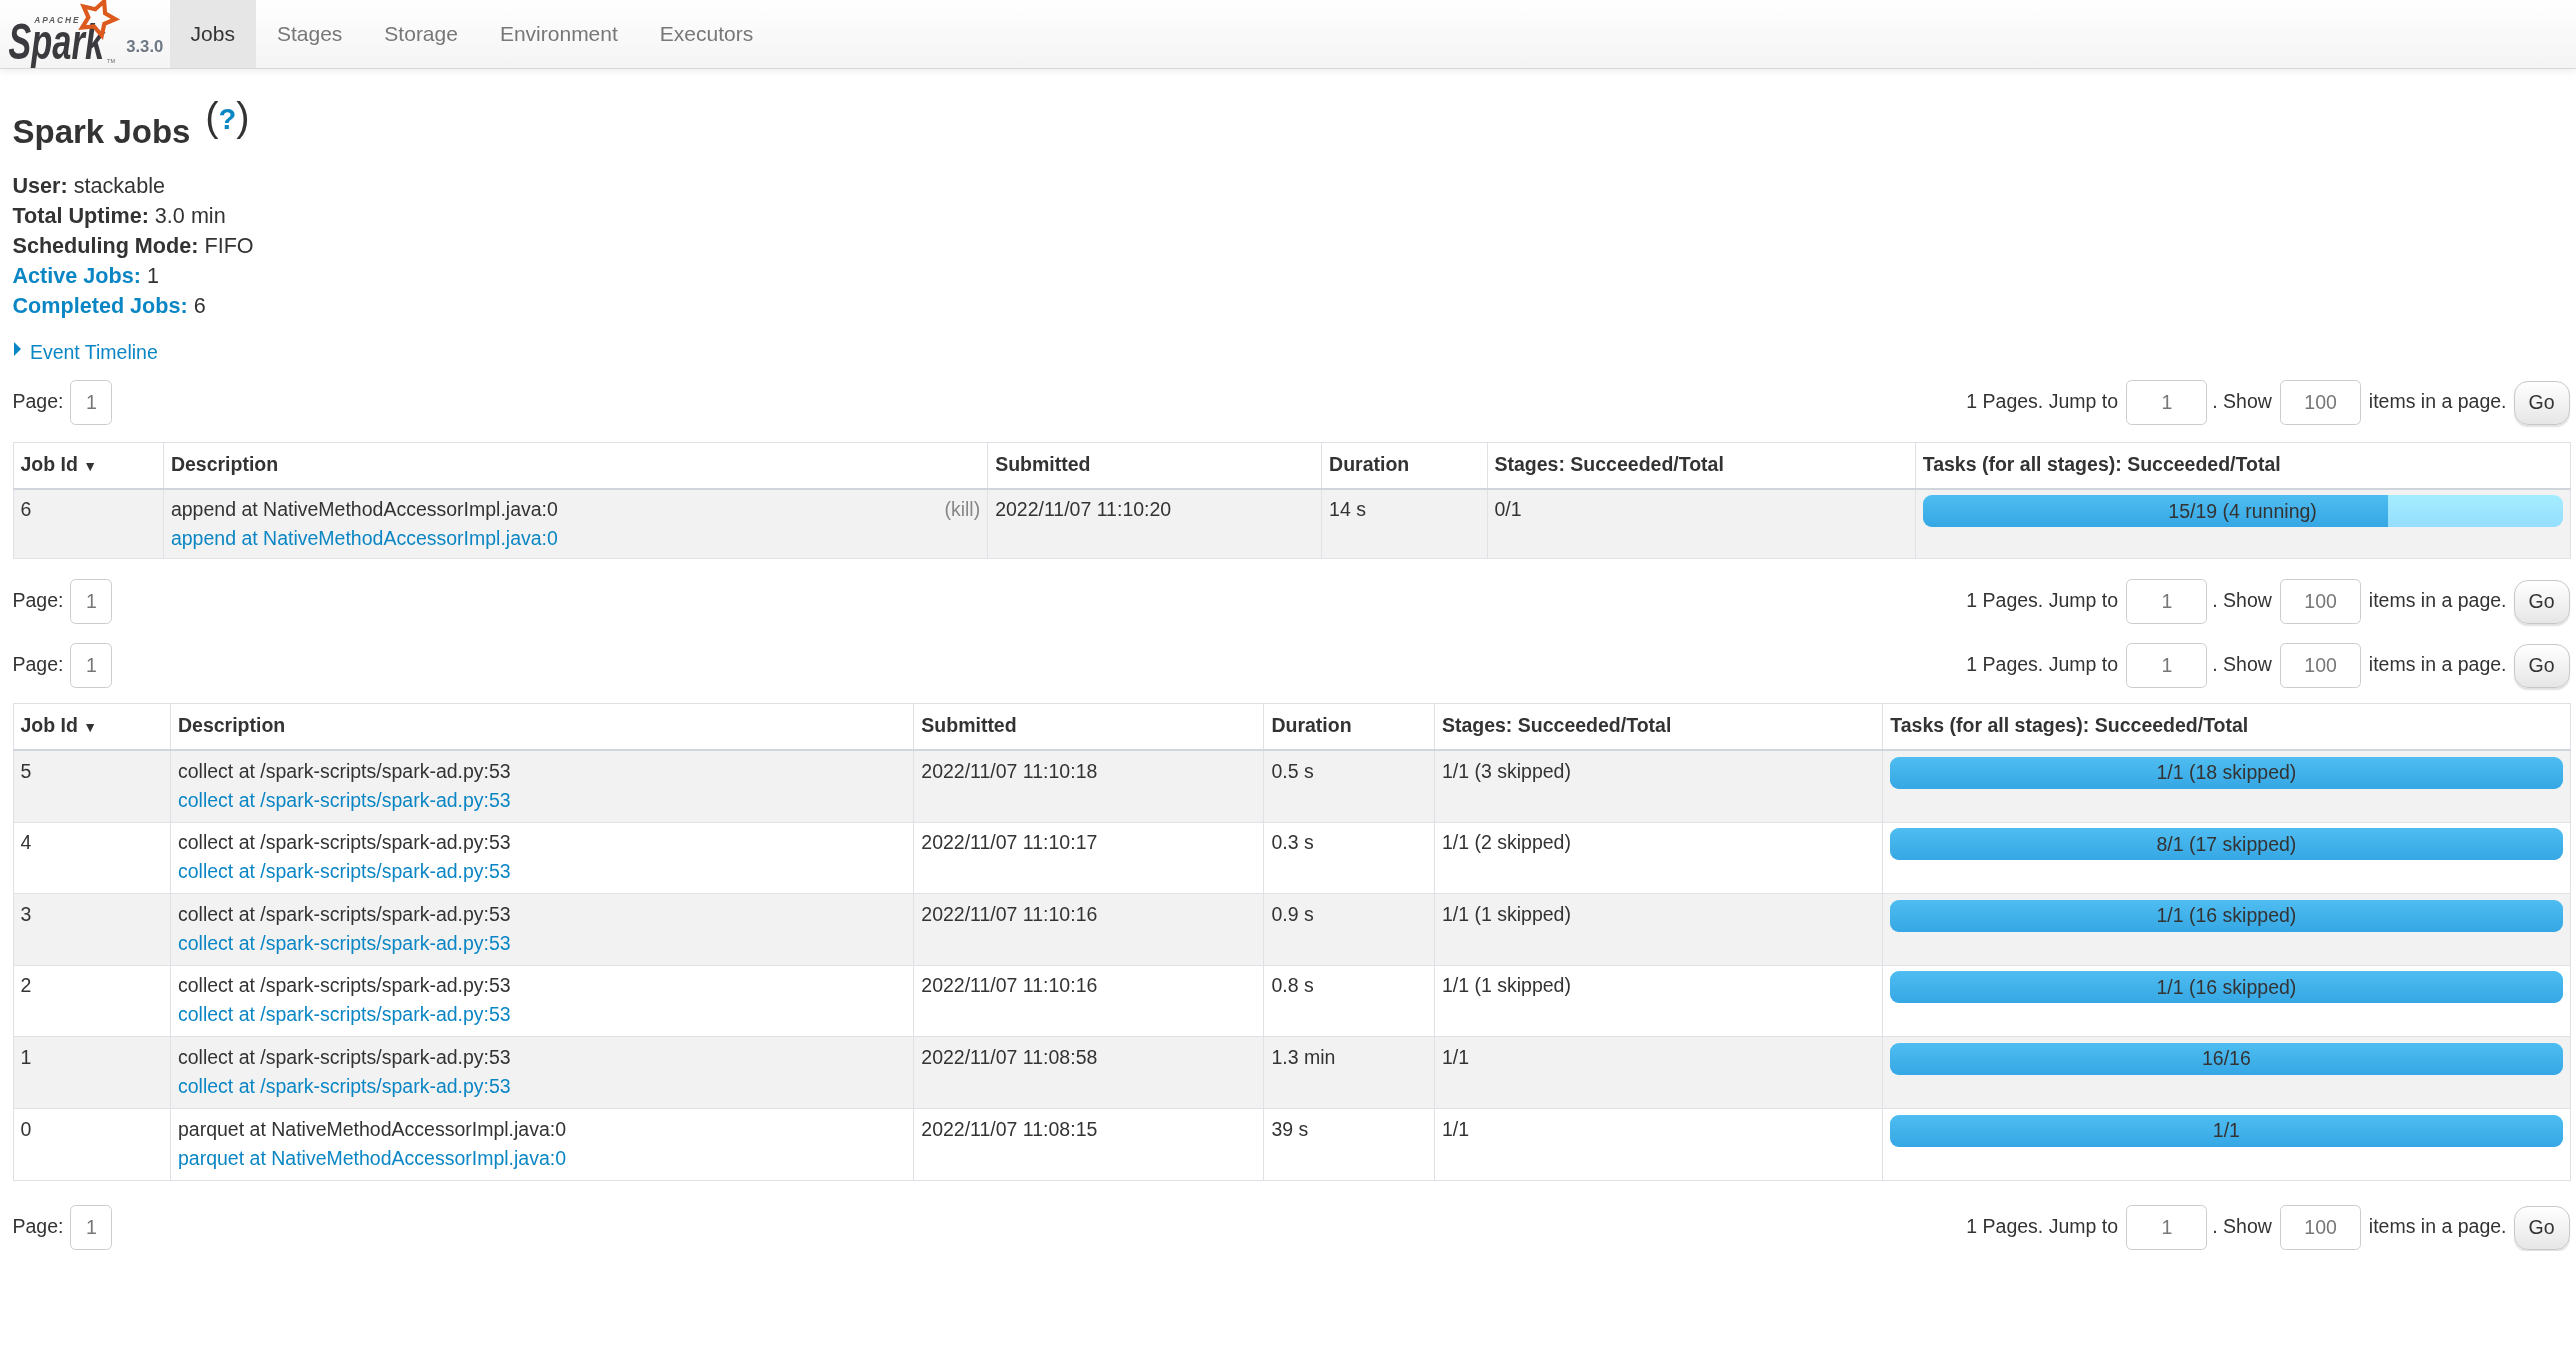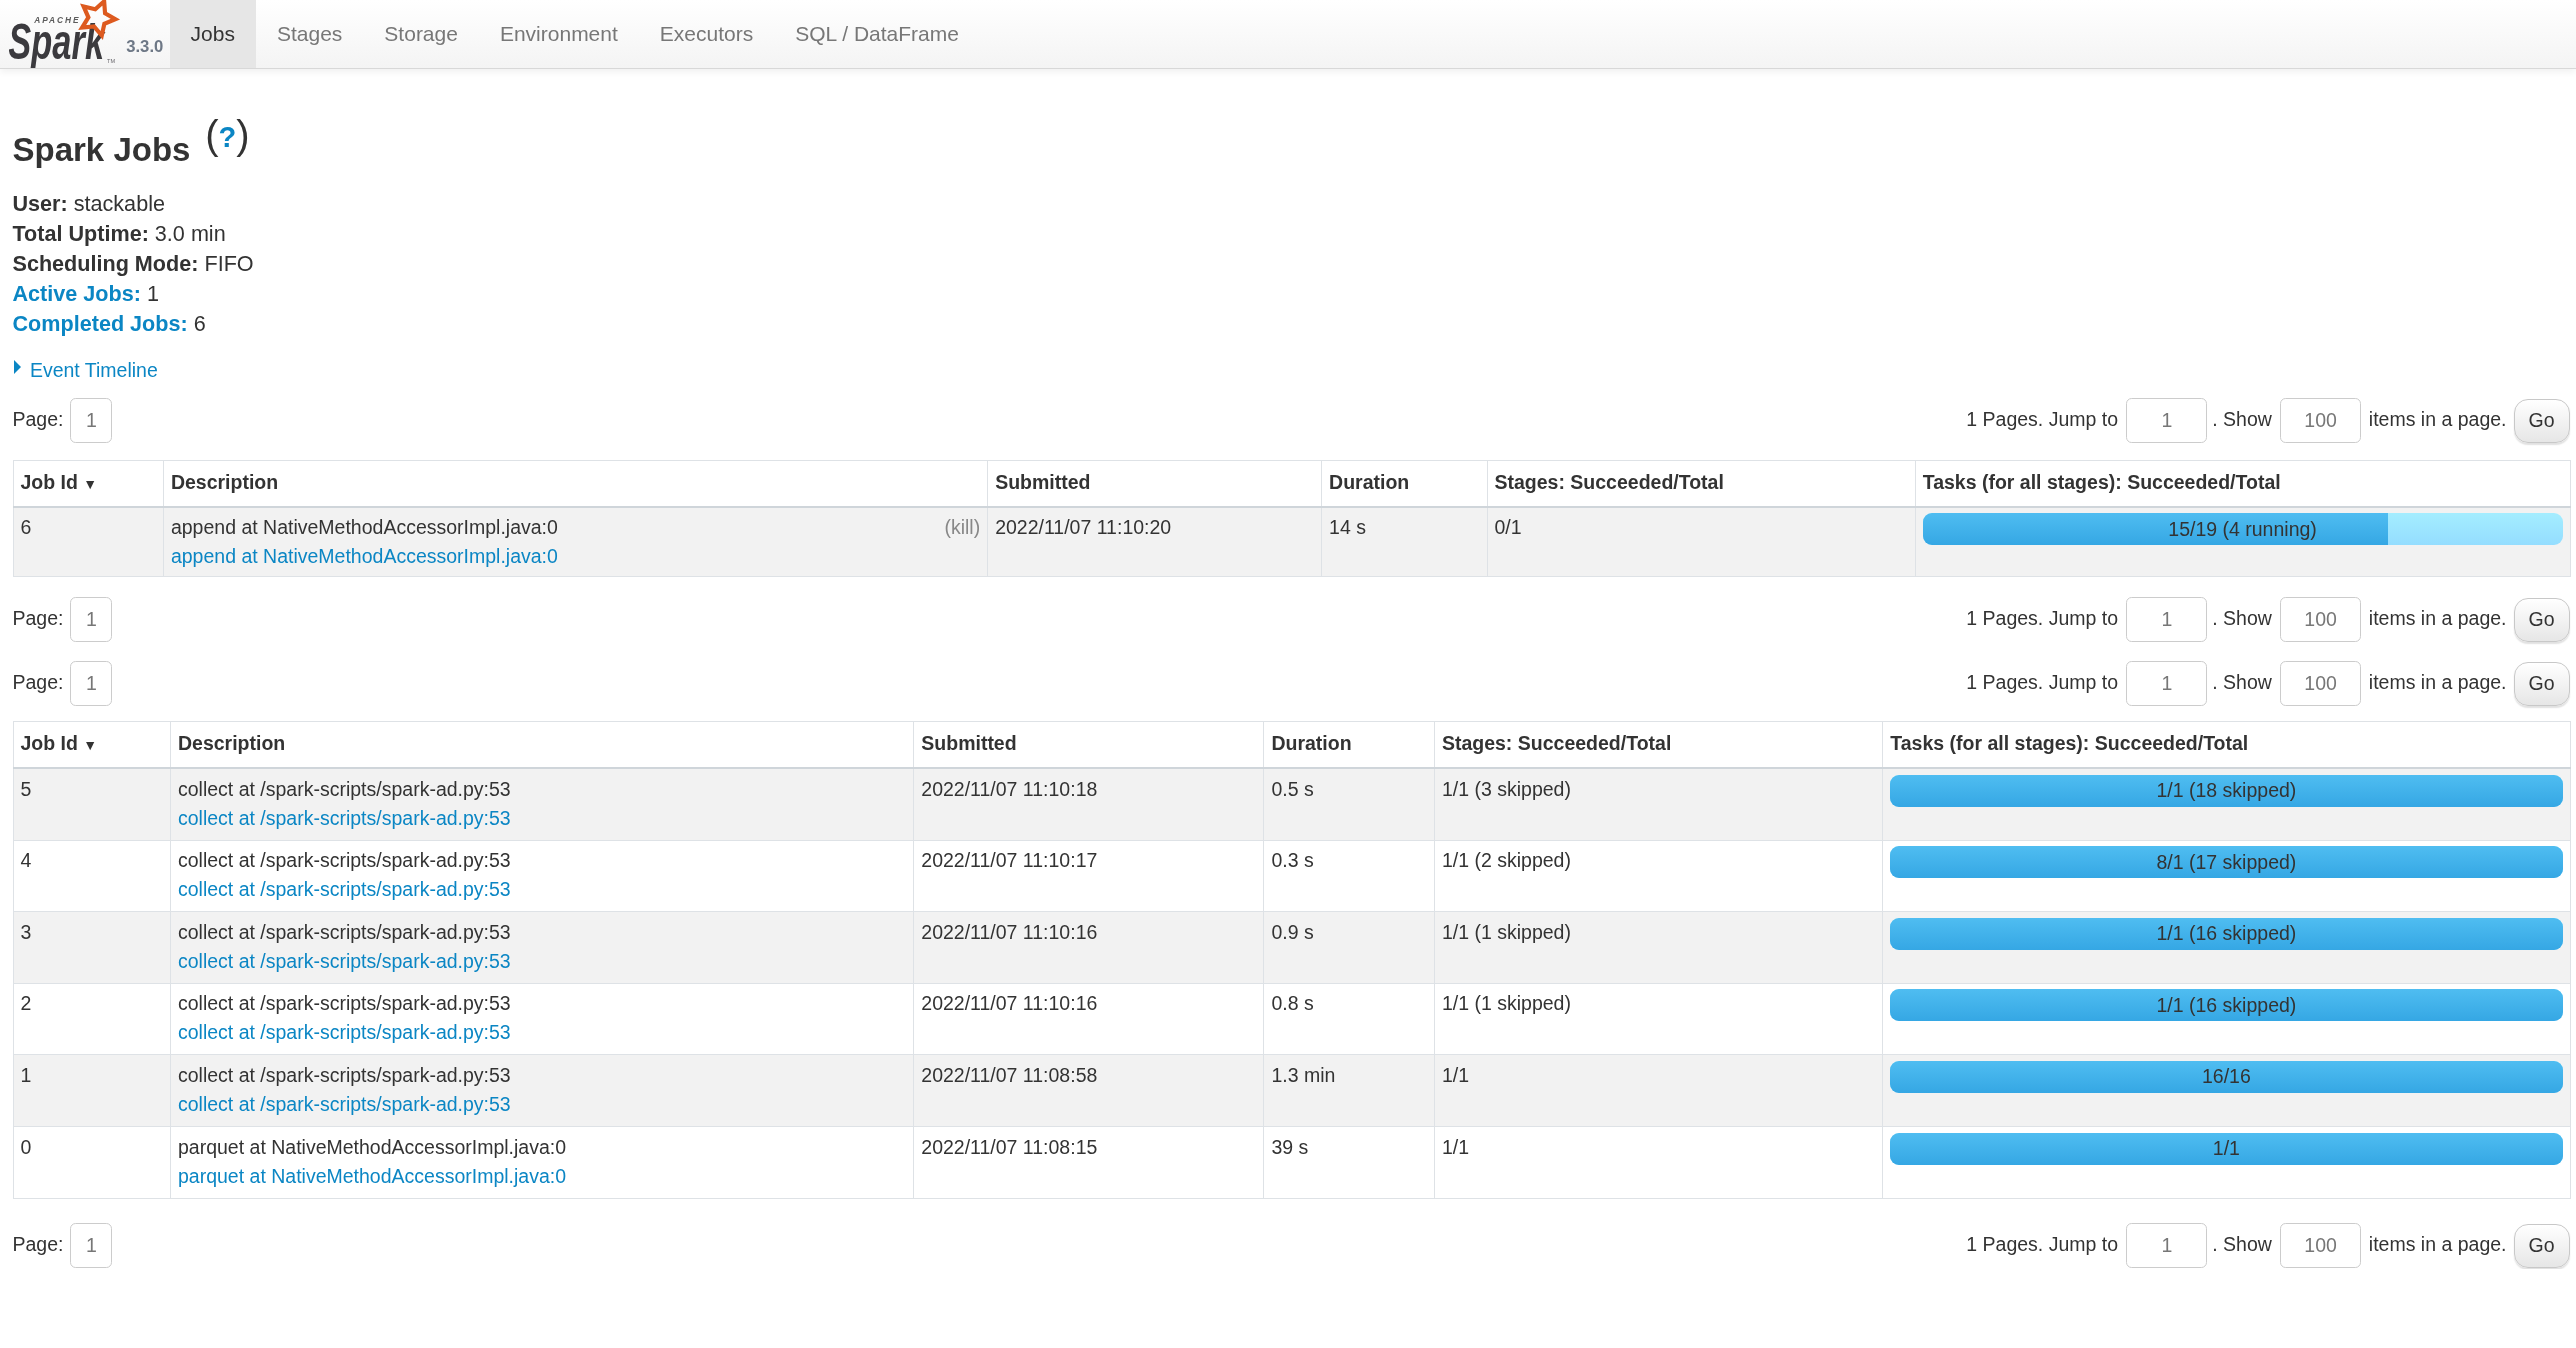--- a/index.html
+++ b/index.html
@@ -28,21 +28,21 @@
   display:flex; align-items:center;
   padding: 0 21px;
   color: #777;
   font-size: 21px;
 }
 .nav-item.active { background:#e6e6e6; color:#333; }
 .nav-right { margin-left:auto; padding-right:20px; display:flex; align-items:center; font-size:21.6px; color:#757575;}
 .nav-right b { color:#4a4a4a; }
 
 .container { padding: 0 6.3px 0 12.5px; }
-h1.title { font-size:33px; font-weight:bold; color:#333; margin-top:46px; line-height:40px; }
+h1.title { font-size:33px; font-weight:bold; color:#333; margin-top:28px; line-height:40px; }
 h1.title sup { font-size:40px; font-weight:normal; position:relative; top:0px; margin-left:5.6px; }
 h1.title sup a { font-weight:bold; font-size:29px; position:relative; top:-2.1px; }
 ul.unstyled { list-style:none; margin-top:19px; }
 ul.unstyled li { line-height:30px; font-size:21.6px; }
 .arrow-right {
   display:inline-block; width:0; height:0;
   border-top:7.7px solid transparent; border-bottom:7.7px solid transparent;
   border-left:7.7px solid #0b86c4; margin-left:1.4px; margin-right:9px; position:relative; top:-2.1px;
 }
 .arrow-down {
@@ -112,21 +112,20 @@
       <path d="M136.7 1.9 L138.0 19.1 L152.9 27.8 L137.0 34.4 L133.3 51.2 L122.1 38.1 L105.0 39.8 L114.0 25.1 L107.1 9.3 L123.9 13.4 Z" fill="none" stroke="#dd5a1f" stroke-width="6" stroke-linejoin="miter"></path>
     </svg>
     <span class="version">3.3.0</span>
   </div>
   <div class="nav-items">
     <div class="nav-item active">Jobs</div>
     <div class="nav-item">Stages</div>
     <div class="nav-item">Storage</div>
     <div class="nav-item">Environment</div>
     <div class="nav-item">Executors</div>
-    <div class="nav-item">SQL / DataFrame</div>
   </div>
 </nav>
 <div class="container">
   <h1 class="title">Spark Jobs <sup>(<a>?</a>)</sup></h1>
   <ul class="unstyled">
     <li><b>User:</b> stackable</li>
     <li><b>Total Uptime:</b> 3.0 min</li>
     <li><b>Scheduling Mode:</b> FIFO</li>
     <li><a><b>Active Jobs:</b></a> 1</li>
     <li><a><b>Completed Jobs:</b></a> 6</li>

